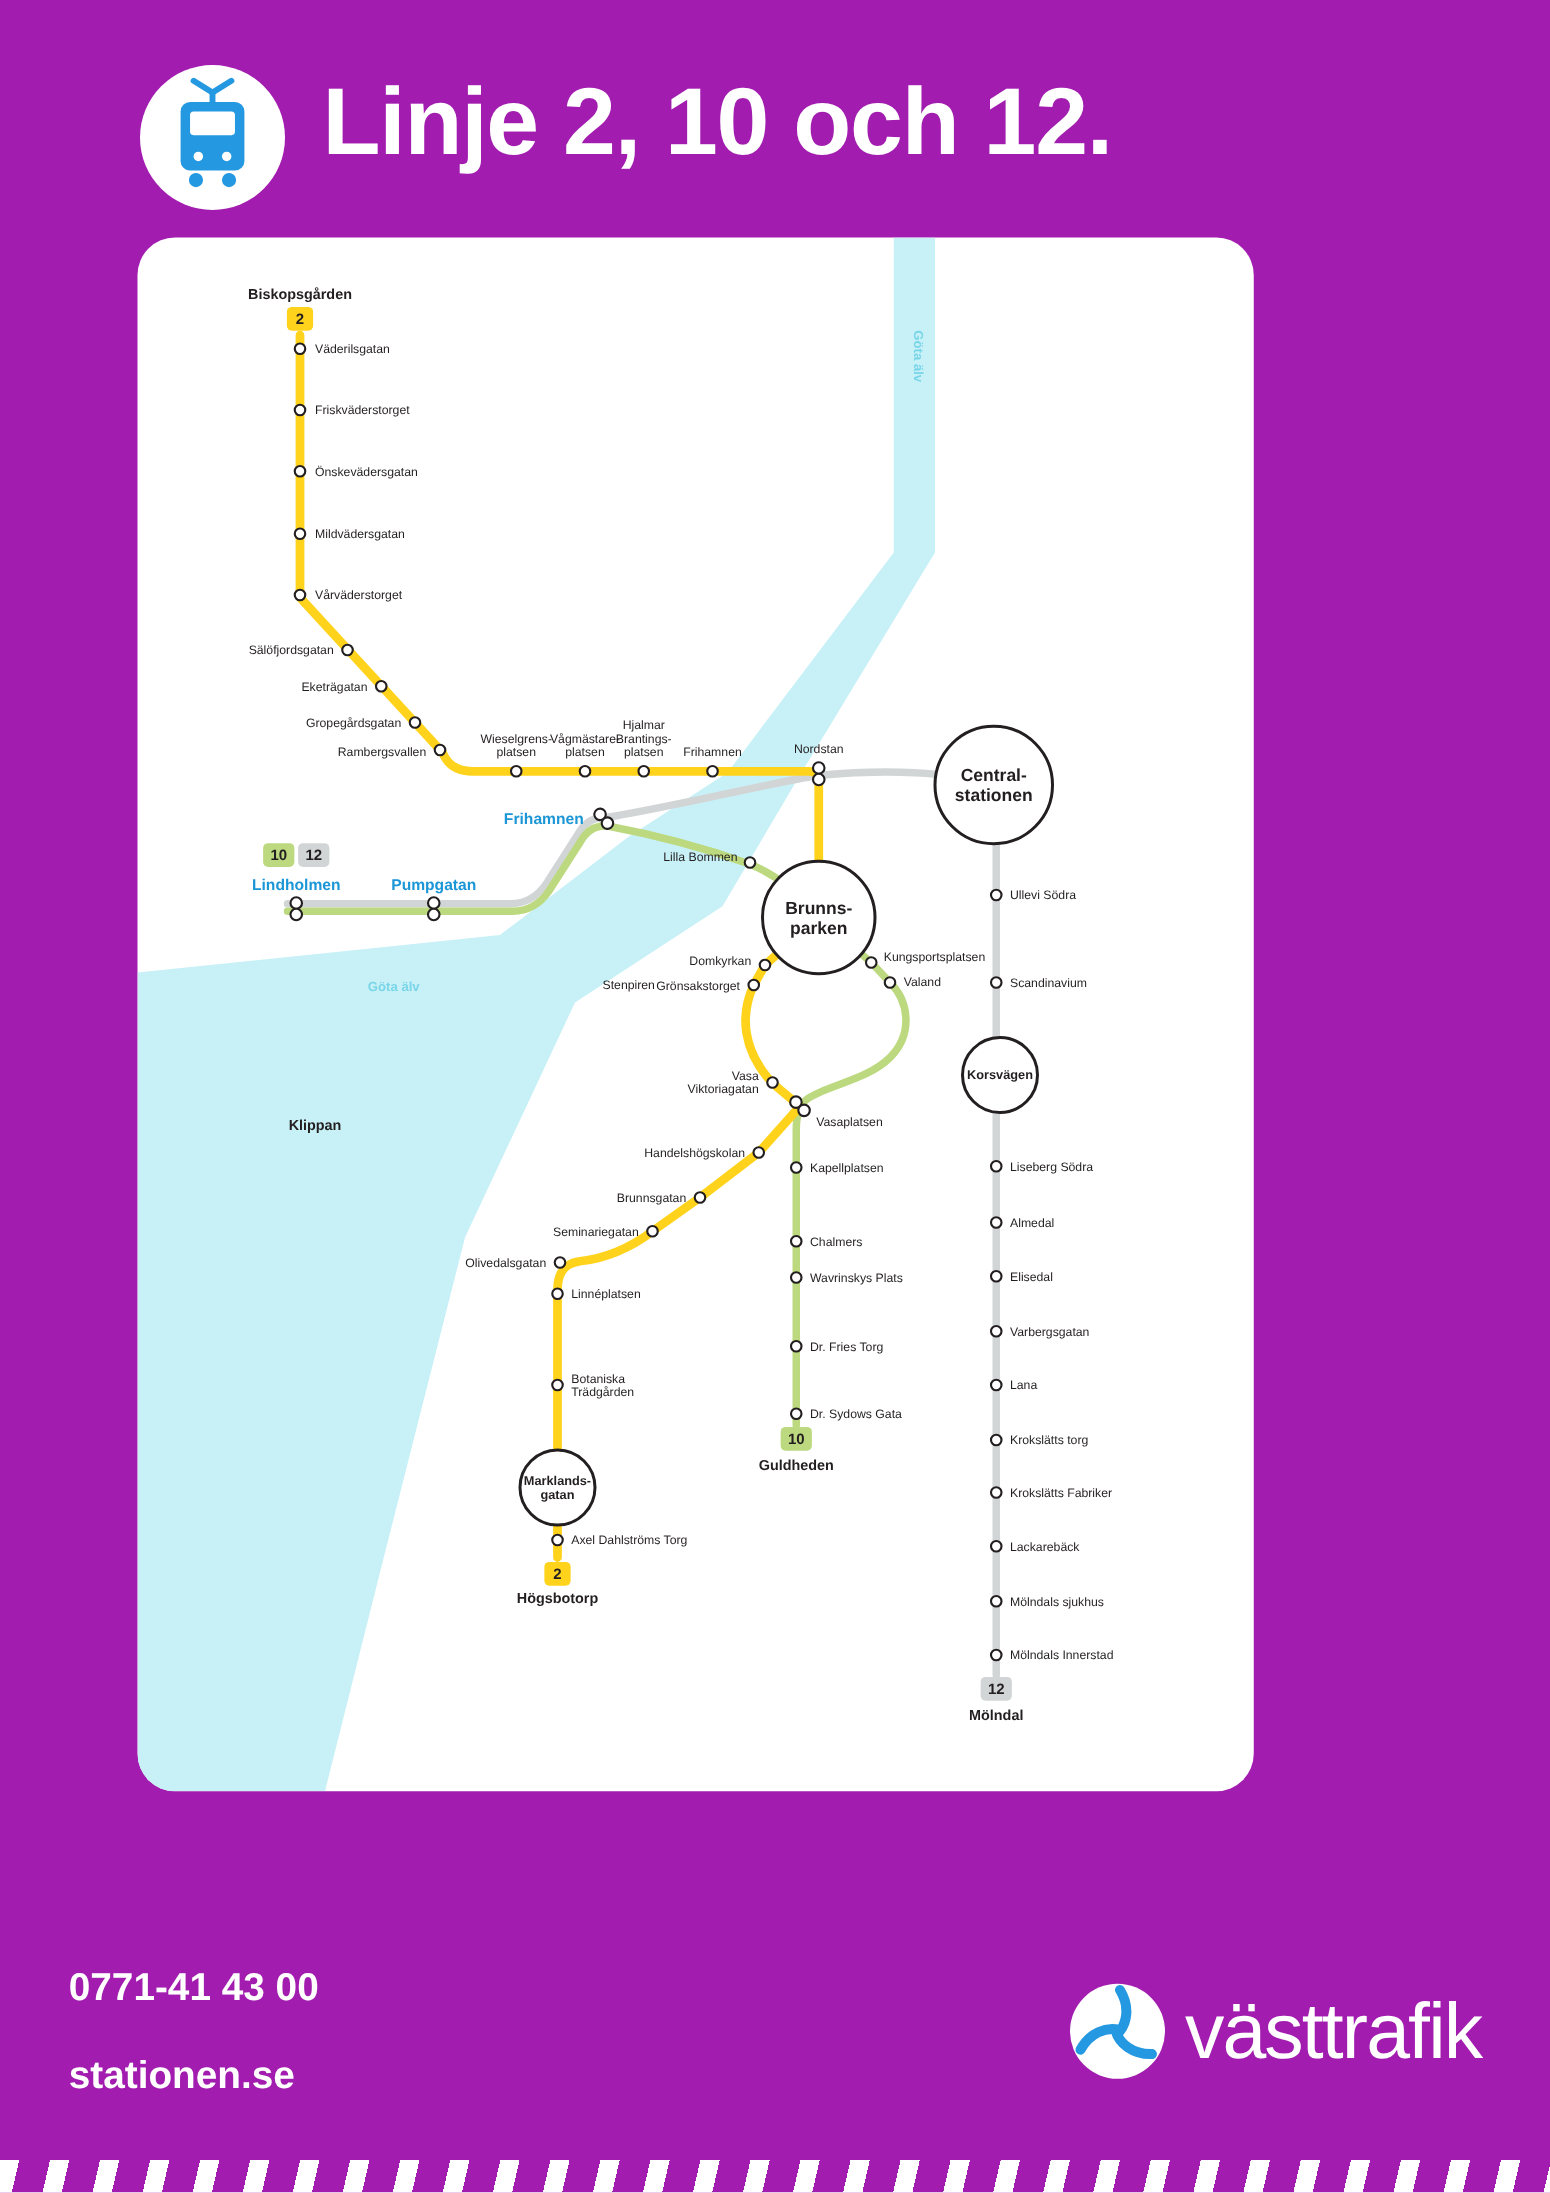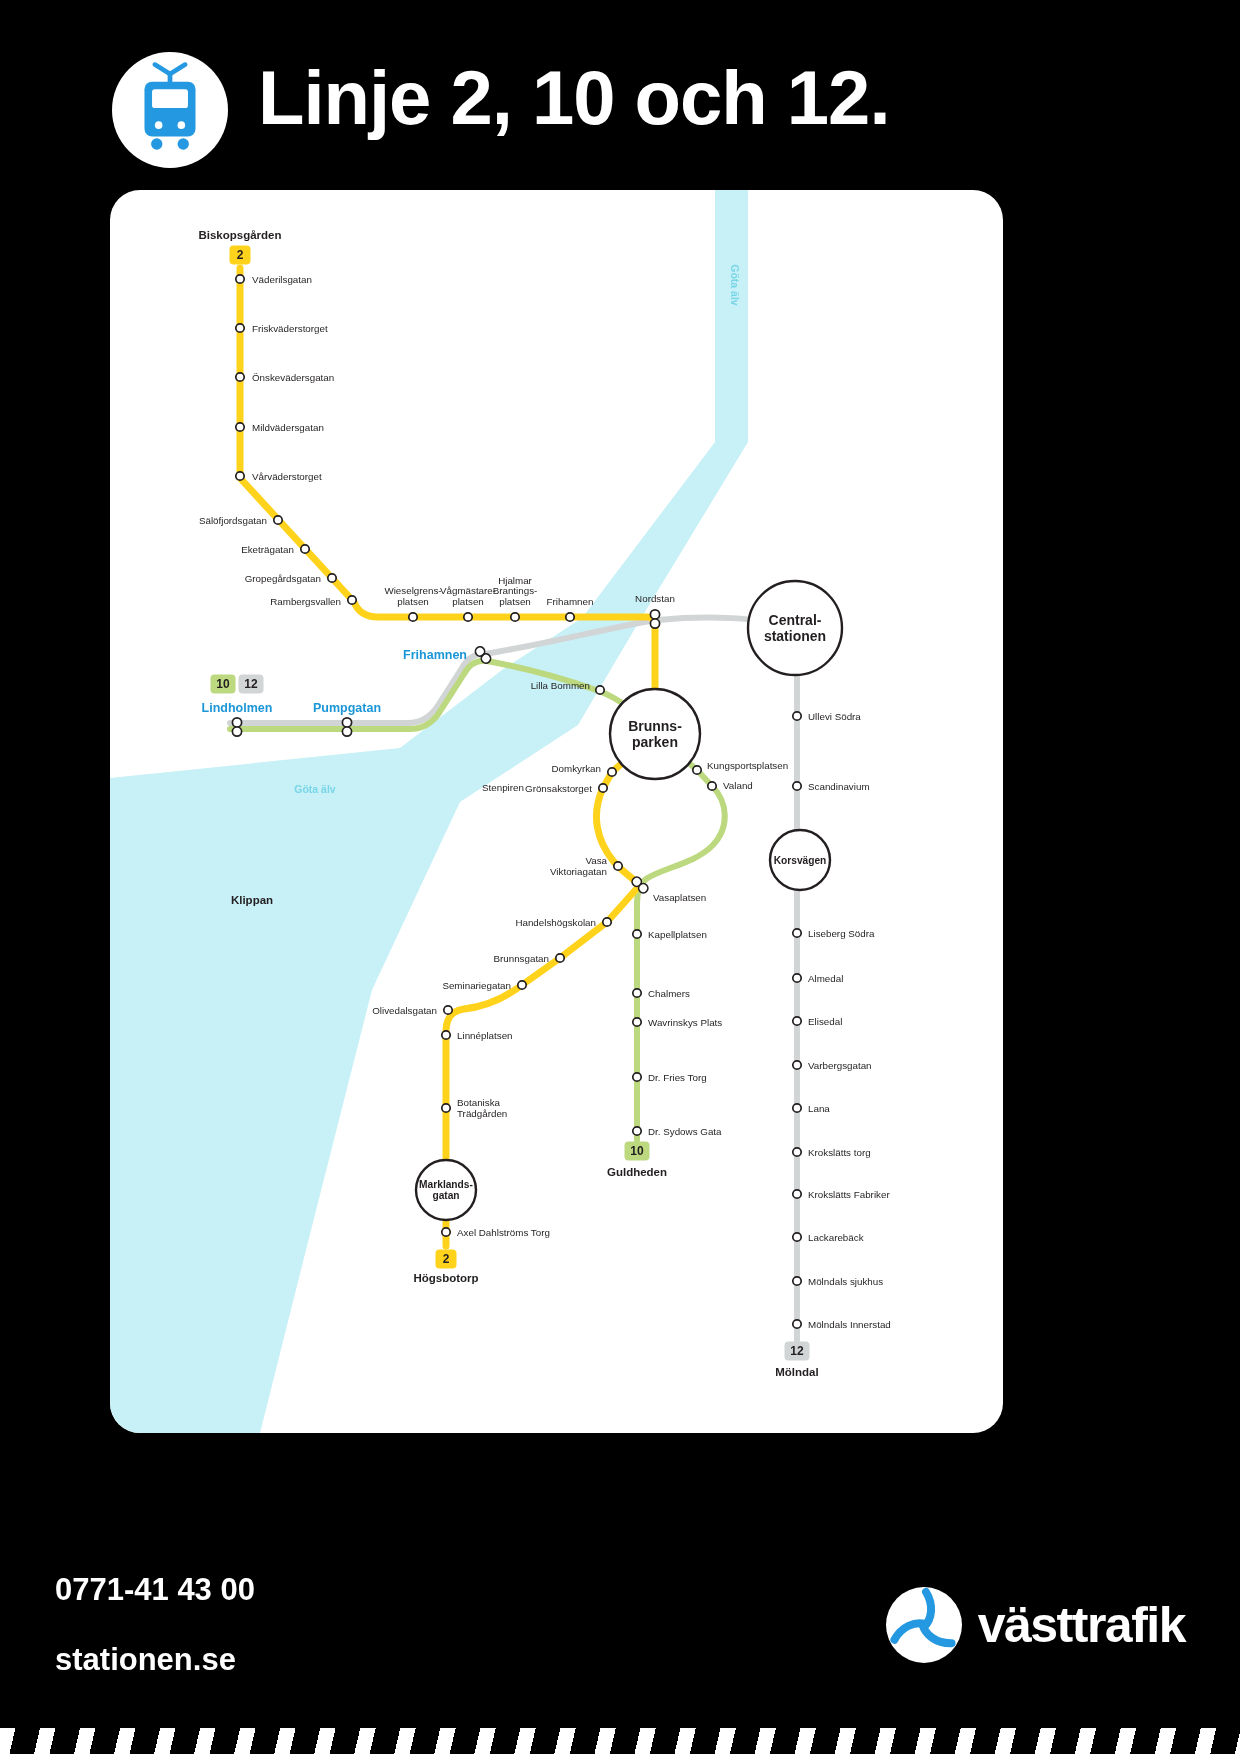--- a/index.html
+++ b/index.html
@@ -1,18 +1,18 @@
 <!DOCTYPE html>
 <html><head>
 <meta charset="utf-8">
 <style>
   html,body{margin:0;padding:0;}
   .page{
     position:relative;width:1240px;height:1754px;overflow:hidden;
-    background:#000000;font-family:"Liberation Sans",sans-serif;
+    background:#a21caf;font-family:"Liberation Sans",sans-serif;
   }
   .header{position:absolute;left:0;top:0;width:100%;height:190px;}
   .tram-badge{
     position:absolute;left:112px;top:52px;width:116px;height:116px;
     background:#fff;border-radius:50%;display:flex;align-items:center;justify-content:center;
   }
   .page-title{
     position:absolute;left:258px;top:56px;margin:0;
     color:#fff;font-size:76px;font-weight:bold;letter-spacing:-1px;line-height:1.1;
   }
@@ -22,21 +22,21 @@
   }
   .map-card svg{display:block;width:893px;height:1243px;}
   svg text{font-family:"Liberation Sans",sans-serif;}
   .footer{
     position:absolute;left:0;top:1560px;width:1240px;height:130px;
     display:flex;align-items:center;justify-content:space-between;
     padding:0 55px;box-sizing:border-box;color:#fff;
   }
   .contact{font-size:31px;font-weight:bold;display:flex;gap:34px;flex-direction:column;}
   .brand{display:flex;align-items:center;gap:12px;}
-  .wordmark{font-size:50px;font-weight:bold;letter-spacing:-1.5px;}
+  .wordmark{font-size:63px;font-weight:normal;letter-spacing:-1.5px;}
   .stripes{
     position:absolute;left:0;bottom:0;width:100%;height:26px;
     background:repeating-linear-gradient(103deg,#fff 0 15px,transparent 15px 39px);
   }
 </style>
 </head>
 <body>
 
 <div class="page">
 

